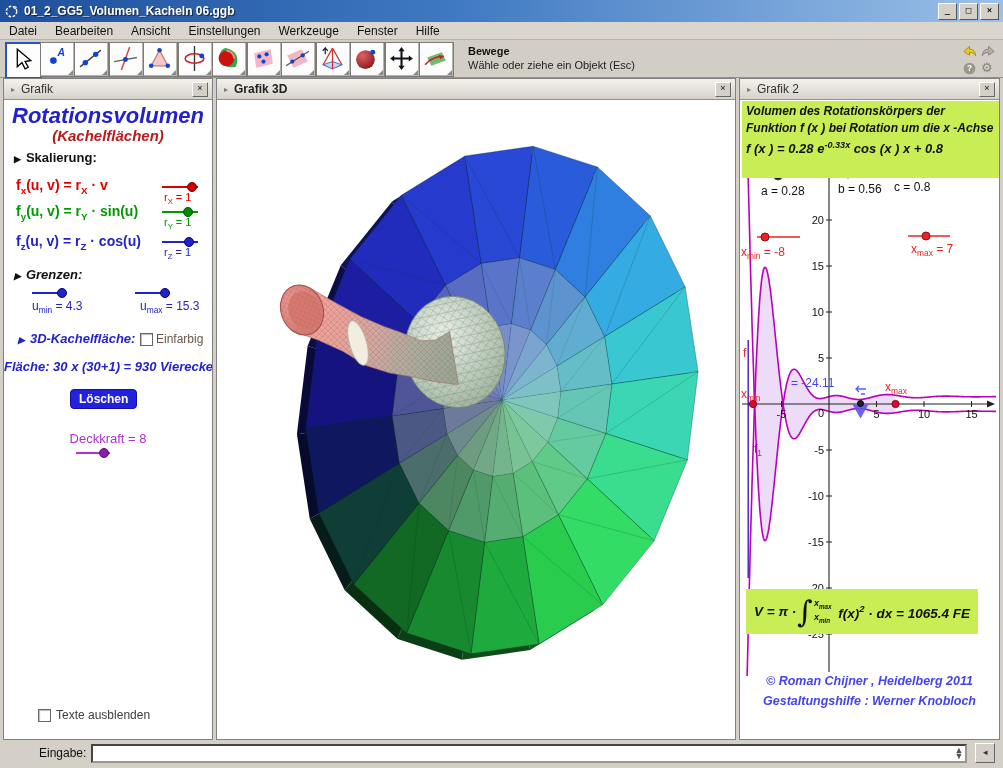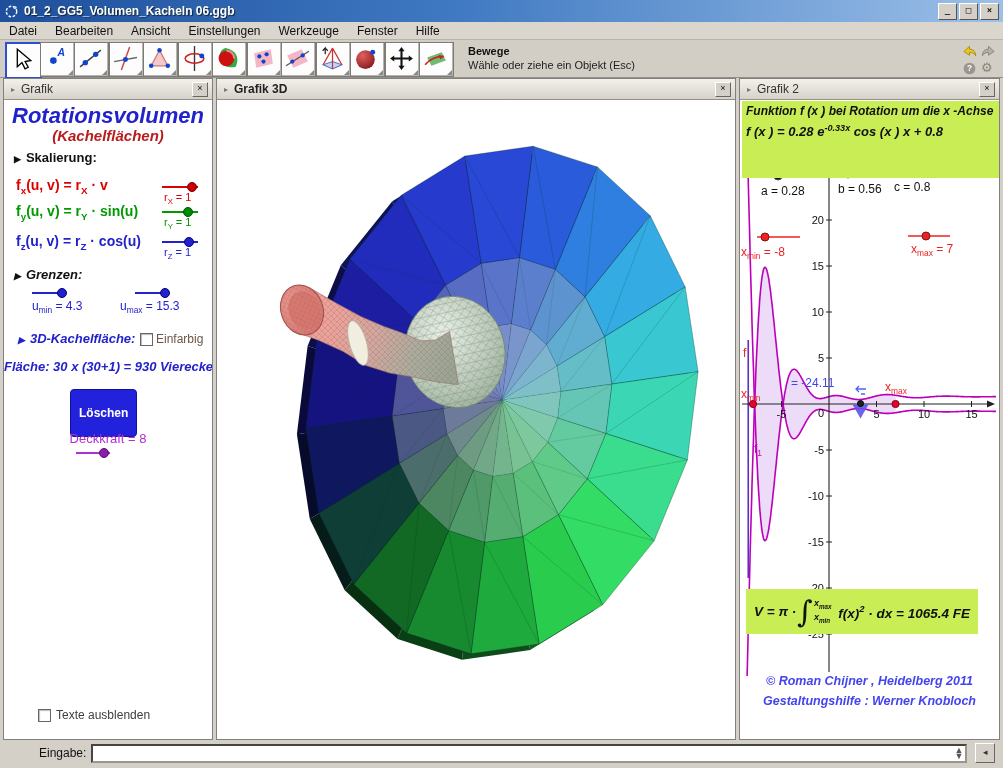--- a/index.html
+++ b/index.html
@@ -54,21 +54,21 @@
   .formula{font-size:14px;font-weight:bold;}
   .slabel{font-size:11px;}
   sub{font-size:70%;}
   sup{font-size:70%;}
   .mslider{position:absolute;height:9px;}
   .mslider .track{position:absolute;left:0;right:0;top:4px;height:2px;}
   .mslider .knob{position:absolute;top:0;width:8px;height:8px;border-radius:50%;}
   .chk{position:absolute;width:11px;height:11px;background:#fff;border:1px solid #666;
     box-shadow:inset 1px 1px 1px #bbb;}
   .btn-loeschen{position:absolute;background:#2222dd;color:#fff;font-size:12px;font-weight:bold;
-    border:1px solid #111199;border-radius:4px;padding:16px 8px;}
+    border:1px solid #111199;border-radius:4px;padding:2px 8px;}
   
   .greenbox{position:absolute;background:#c9ed55;color:#111;}
   .gb-line{font-size:12px;font-weight:bold;font-style:italic;line-height:17px;}
   .gb-f{font-size:13px;font-weight:bold;font-style:italic;margin-top:3px;}
   .g2label{position:absolute;font-size:12px;white-space:nowrap;}
   .credit{position:absolute;width:100%;text-align:center;font-size:12.5px;font-weight:bold;
     font-style:italic;color:#4444ee;}
   .volbox{display:flex;align-items:center;justify-content:center;height:100%;
     font-size:13.5px;font-weight:bold;font-style:italic;}
   .volbox .int{font-size:30px;font-weight:normal;font-family:"DejaVu Serif",serif;margin:0 1px;}
@@ -246,21 +246,21 @@
 
         <div class="mslider" style="left:28px;top:188px;width:30px">
           <span class="track" style="background:#2222cc"></span>
             <span class="knob" style="left:82%;background:#2222cc;border:1px solid #000077"></span>
         </div>
         <div class="abs slabel" style="top:199px;left:28px;color:#2222cc;font-size:12px">u<sub>min</sub> = 4.3</div>
         <div class="mslider" style="left:131px;top:188px;width:30px">
           <span class="track" style="background:#2222cc"></span>
             <span class="knob" style="left:82%;background:#2222cc;border:1px solid #000077"></span>
         </div>
-        <div class="abs slabel" style="top:199px;left:116px;color:#2222cc;font-size:12px">u<sub>max</sub> = 15.3</div>
+        <div class="abs slabel" style="top:199px;left:136px;color:#2222cc;font-size:12px">u<sub>max</sub> = 15.3</div>
 
         <div class="abs sect it" style="top:231px;left:14px;color:#2222cc"><span class="tri" style="color:#2222cc">▶</span><span>3D-Kachelfläche:</span></div>
         <span class="chk" style="left:136px;top:233px"></span>
         <div class="abs" style="top:232px;left:152px;font-size:12px;color:#6b5647">Einfarbig</div>
 
         <div class="abs" style="top:259px;left:0;width:100%;text-align:center;font-size:13px;font-weight:bold;font-style:italic;color:#2222cc">Fläche: 30 x (30+1) = 930 Vierecke</div>
 
         <button class="btn-loeschen" style="left:66px;top:289px">Löschen</button>
 
         <div class="abs" style="top:331px;left:0;width:100%;text-align:center;font-size:13px;color:#b030d0">Deckkraft = 8</div>
@@ -499,20 +499,21 @@
             <line x1="168" y1="136" x2="210" y2="136" stroke="#ee2222" stroke-width="1.6"></line>
             <circle cx="186" cy="136" r="4" fill="#ee2222" stroke="#831313"></circle>
             <circle cx="13" cy="304" r="3.6" fill="#e0062c" stroke="#8a0018"></circle>
             <circle cx="155.5" cy="304" r="3.6" fill="#e0062c" stroke="#8a0018"></circle>
             <polygon points="112.5,304.5 128.5,304.5 120.5,318.5" fill="#5f52e8" fill-opacity="0.9"></polygon>
             <circle cx="120.5" cy="303.5" r="3" fill="#222" stroke="#000"></circle>
             <path d="M119 286 L116 289 L119 292 M116 289 L126 289 M121 294 L125 294" stroke="#4f62ff" stroke-width="1.3" fill="none"></path>
           </svg>
 
         <div class="greenbox" style="left:2px;top:1px;width:253px;height:73px;padding:2px 4px">
+          <div class="gb-line">Volumen des Rotationskörpers der</div>
           <div class="gb-line">Funktion f (x ) bei Rotation um die x -Achse</div>
           <div class="gb-f">f (x ) = 0.28 e<sup>-0.33x</sup> cos (x ) x + 0.8</div>
         </div>
 
         <div id="g2labels">
             <div class="g2label" style="left: 21px; top: 84px; color: rgb(17, 17, 17);">a = 0.28</div>
             <div class="g2label" style="left: 98px; top: 82px; color: rgb(17, 17, 17);">b = 0.56</div>
             <div class="g2label" style="left: 154px; top: 80px; color: rgb(17, 17, 17);">c = 0.8</div>
             <div class="g2label" style="left: 1px; top: 145px; color: rgb(238, 34, 34);">x<sub>min</sub> = -8</div>
             <div class="g2label" style="left: 171px; top: 142px; color: rgb(238, 34, 34);">x<sub>max</sub> = 7</div>

